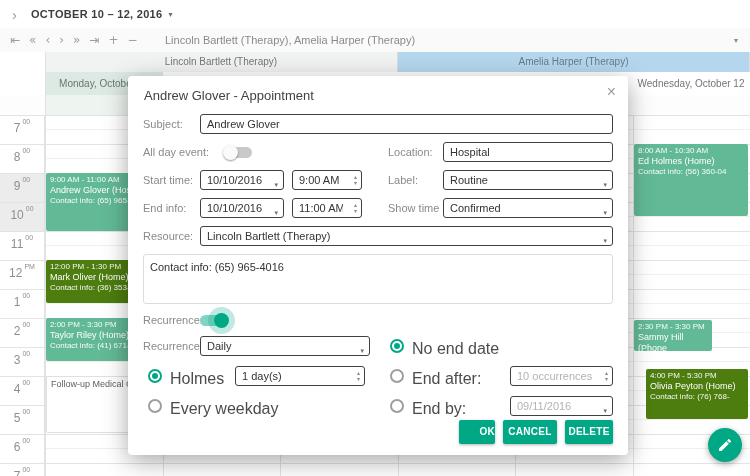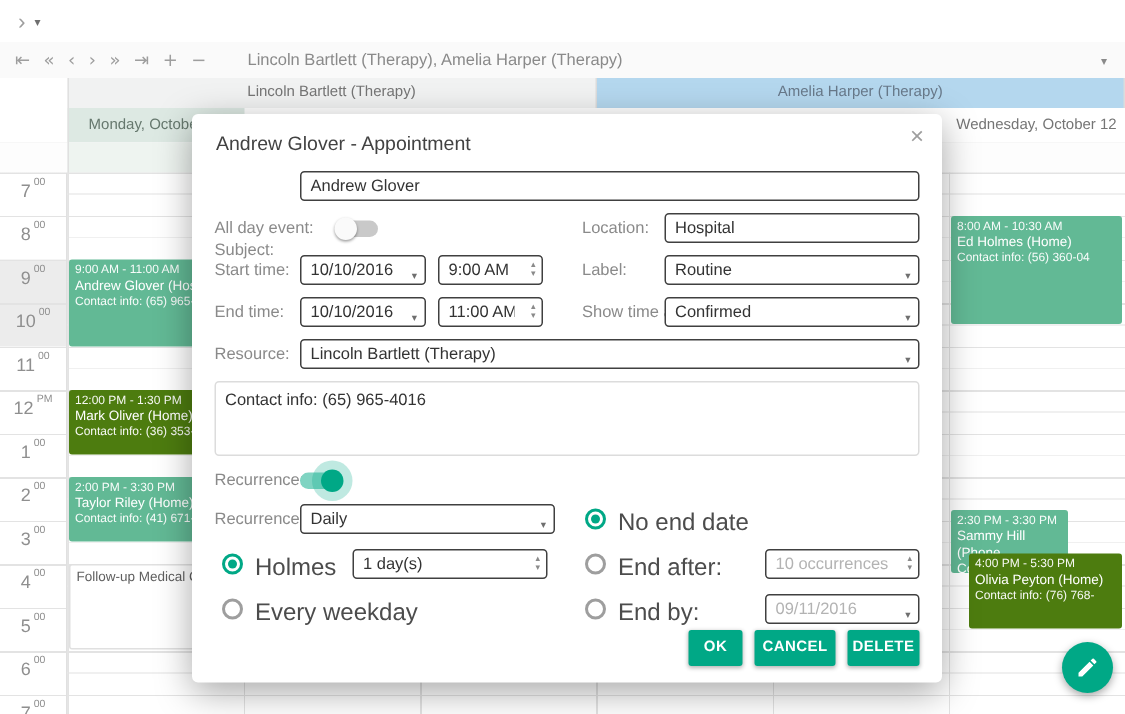--- a/index.html
+++ b/index.html
@@ -92,20 +92,21 @@
   .fab{position:absolute;left:708px;top:428px;width:34px;height:34px;border-radius:50%;background:#00a886;
       box-shadow:0 2px 6px rgba(0,0,0,.35);display:flex;align-items:center;justify-content:center;cursor:pointer;z-index:20;}
 </style>
 </head>
 <body>
 
 <div id="app">
 
   <div class="hdr">
     <span class="hdr-chevron">›</span>
+    <span class="hdr-title">OCTOBER 10 – 12, 2016</span>
     <span class="hdr-caret">▾</span>
   </div>
 
   <div class="tbar">
     <div id="toolbar-icons">
         <span class="tb-icon">⇤</span>
         <span class="tb-icon">«</span>
         <span class="tb-icon">‹</span>
         <span class="tb-icon">›</span>
         <span class="tb-icon">»</span>
@@ -167,36 +168,36 @@
         <div class="ev-contact">Contact info: (41) 671-30</div>
       </div>
       <div class="event white" style="left: 46px; top: 376px; width: 114px; height: 57px;">
         <div class="ev-title">Follow-up Medical Check Up</div>
       </div>
       <div class="event green" style="left: 634px; top: 144px; width: 114px; height: 72px;">
         <div class="ev-time">8:00 AM - 10:30 AM</div>
         <div class="ev-title">Ed Holmes (Home)</div>
         <div class="ev-contact">Contact info: (56) 360-04</div>
       </div>
-      <div class="event green wrap" style="left: 634px; top: 340px; width: 78px; height: 42px;">
+      <div class="event green wrap" style="left: 634px; top: 320px; width: 78px; height: 31px;">
         <div class="ev-time">2:30 PM - 3:30 PM</div>
         <div class="ev-title">Sammy Hill (Phone Consultation)</div>
       </div>
       <div class="event purple" style="left: 646px; top: 369px; width: 102px; height: 50px;">
         <div class="ev-time">4:00 PM - 5:30 PM</div>
         <div class="ev-title">Olivia Peyton (Home)</div>
         <div class="ev-contact">Contact info: (76) 768-</div>
       </div>
     </div>
 
   <div class="modal">
     <div class="dlg-title">Andrew Glover - Appointment</div>
     <span class="dlg-close">×</span>
 
-    <span class="lbl" style="left:15px;top:42px;margin-top:43px;">Subject:</span>
+    <span class="lbl" style="left:15px;top:42px;">Subject:</span>
     <input class="tb" style="left: 72px; top: 38px; width: 413px;" value="Andrew Glover">
 
     <span class="lbl" style="left:15px;top:70px;">All day event:</span>
     <div class="switch" style="left:97px;top:71px;">
         <div class="knob"></div>
       </div>
     <span class="lbl" style="left:260px;top:70px;">Location:</span>
     <input class="tb" style="left: 315px; top: 66px; width: 170px;" value="Hospital">
 
     <span class="lbl" style="left:15px;top:98px;">Start time:</span>
@@ -210,21 +211,21 @@
           <span>▴</span>
           <span>▾</span>
         </span>
     </div>
     <span class="lbl" style="left:260px;top:98px;">Label:</span>
     <div class="tb" style="left:315px;top:94px;width:170px;">
       <span class="val">Routine</span>
       <span class="caret">▾</span>
     </div>
 
-    <span class="lbl" style="left:15px;top:126px;">End time:</span>
+    <span class="lbl" style="left:15px;top:126px;">End info:</span>
     <div class="tb" style="left:72px;top:122px;width:84px;">
       <span class="val">10/10/2016</span>
       <span class="caret">▾</span>
     </div>
     <div class="tb" style="left:164px;top:122px;width:70px;">
       <span class="val">11:00 AM</span>
       <span class="arrows">
           <span>▴</span>
           <span>▾</span>
         </span>
@@ -277,21 +278,21 @@
 
     <span class="radio" style="left:20px;top:323px;"></span>
     <span class="rlbl" style="left:42px;top:324px;">Every weekday</span>
     <span class="radio" style="left:262px;top:323px;"></span>
     <span class="rlbl" style="left:284px;top:324px;">End by:</span>
     <div class="tb disabled" style="left:382px;top:320px;width:103px;">
       <span class="val">09/11/2016</span>
       <span class="caret">▾</span>
     </div>
 
-    <button class="btn" style="left:331px;top:344px;width:36px;">OK</button>
+    <button class="btn" style="left:331px;top:344px;width:36px;text-align:right;">OK</button>
     <button class="btn" style="left:375px;top:344px;width:54px;">CANCEL</button>
     <button class="btn" style="left:437px;top:344px;width:48px;">DELETE</button>
   </div>
 
   <div class="fab">
     <svg width="16" height="16" viewBox="0 0 24 24">
       <path d="M3 17.25V21h3.75L17.8 9.94l-3.75-3.75L3 17.25zM20.7 7.04a1 1 0 0 0 0-1.41l-2.34-2.34a1 1 0 0 0-1.41 0l-1.83 1.83 3.75 3.75 1.83-1.83z" fill="#fff"></path>
     </svg>
   </div>
 

